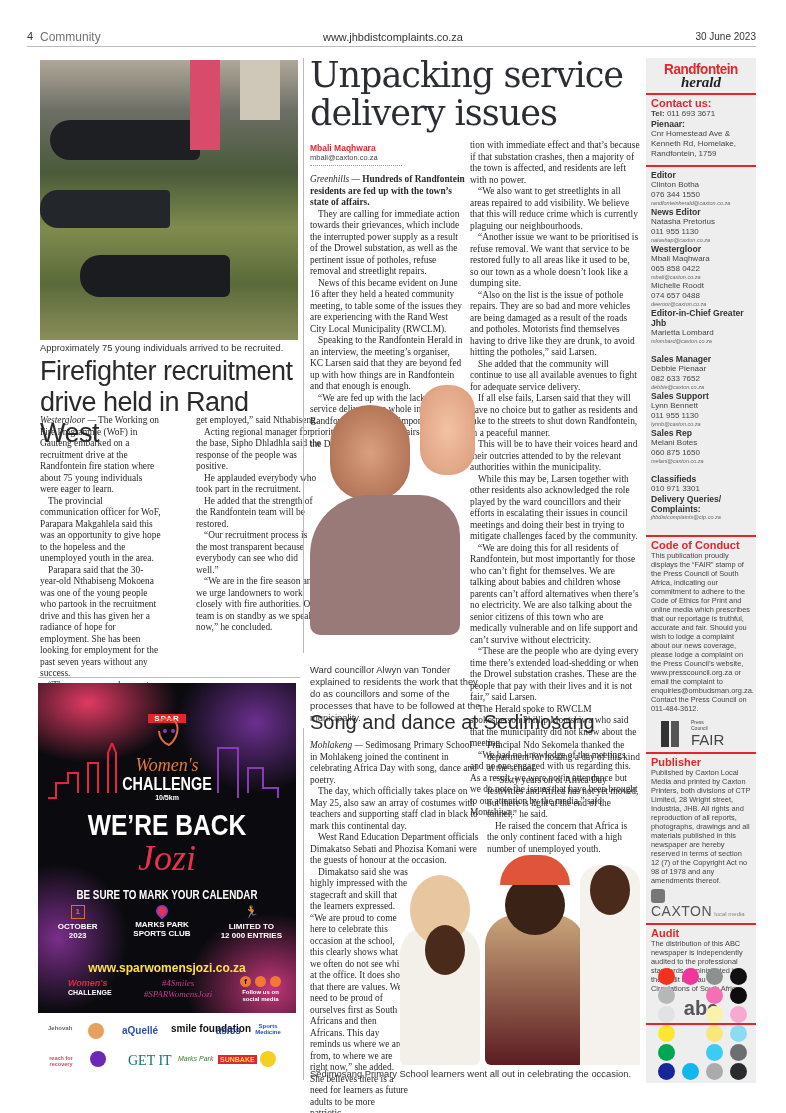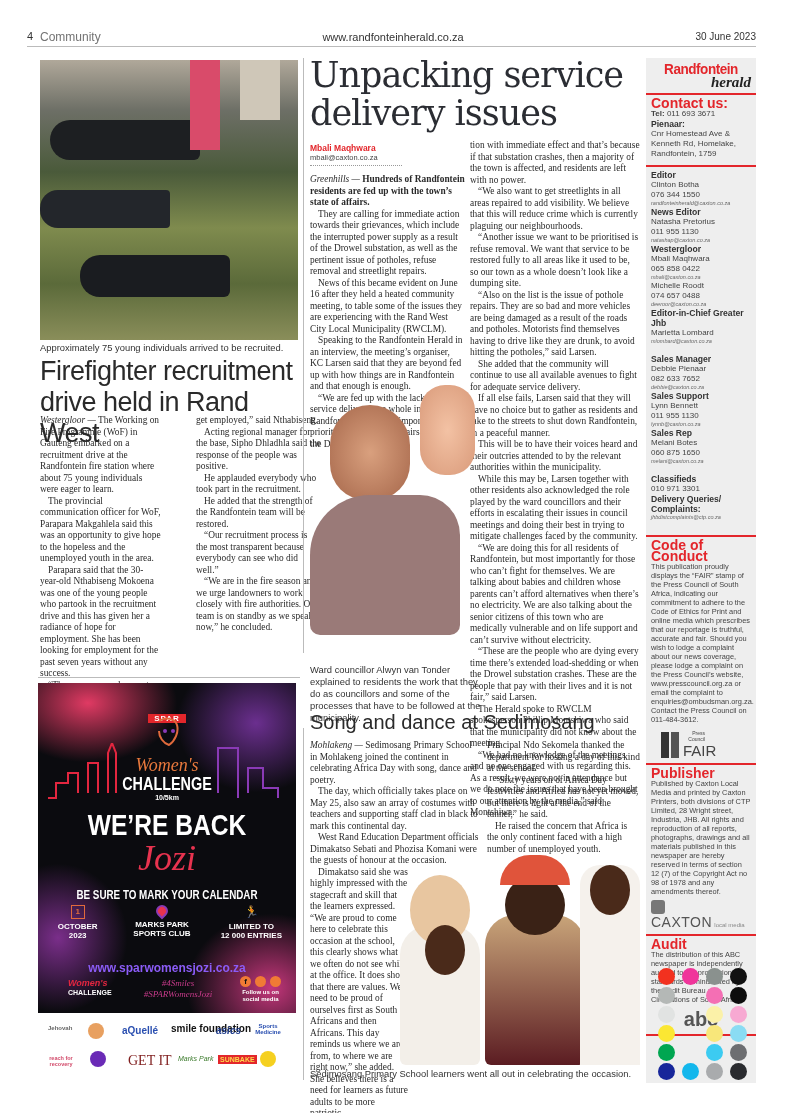--- a/index.html
+++ b/index.html
@@ -17,23 +17,23 @@
 .photo{background:#6a7a50}
 .caption{font:9.4px/12px "Liberation Sans",sans-serif;color:#333}
 .body{font:9.4px/11.5px "Liberation Serif",serif;color:#2a2a2a;text-align:left}
 .body p{text-indent:8px}
 .body p.first{text-indent:0}
 .kicker{font-style:italic;font-weight:normal}
 .vline{border-left:1px solid #bbb}
 
 .side{left:646px;top:58px;width:110px;height:1025px;background:#eeeeee;font:8px/10px "Liberation Sans",sans-serif;color:#444;padding:4px 5px}
 .side .logo1{color:#e3262b;font:bold 15px/14px "Liberation Sans",sans-serif;text-align:center;letter-spacing:-0.5px;transform:scaleX(0.9)}
-.side .logo2{font:italic bold 15px/13px "Liberation Serif",serif;text-align:right;color:#222}
+.side .logo2{font:italic bold 15px/13px "Liberation Serif",serif;text-align:center;color:#222}
 .side .redbar{border-top:2px solid #e3262b;margin:4px -5px 3px}
-.side .rh{color:#e3262b;font-weight:bold;font-size:14px;line-height:11px}
+.side .rh{color:#e3262b;font-weight:bold;font-size:11px;line-height:11px}
 .side .bh{font-weight:bold;color:#333;font-size:8.6px;line-height:10px}
 .side .em{font-size:5.5px;line-height:7px;font-style:italic;color:#666}
 .side .tiny{font-size:7.4px;line-height:9px}
 .swatches{left:658px;top:968px;width:96px;height:112px;display:grid;grid-template-columns:repeat(4,19px);grid-auto-rows:19px;gap:0 5px;row-gap:0}
 .sw{width:17px;height:17px;border-radius:50%}
 
 .ad{left:38px;top:683px;width:258px;height:330px;background:#0b0b0f;overflow:hidden}
 .ad .glow1{position:absolute;left:-40px;top:-40px;width:180px;height:120px;border-radius:50%;background:radial-gradient(#e03a63,transparent 70%)}
 .ad .glow2{position:absolute;right:-40px;top:-30px;width:160px;height:140px;border-radius:50%;background:radial-gradient(#6b2f8f,transparent 70%)}
 .ad .glow3{position:absolute;left:-50px;top:180px;width:140px;height:150px;border-radius:50%;background:radial-gradient(#7a2e8a,transparent 70%)}
@@ -41,21 +41,21 @@
 .ad .txt{position:absolute;left:0;width:258px;text-align:center;color:#fff;font-family:"Liberation Sans",sans-serif}
 .sponsors{left:38px;top:1015px;width:258px;height:70px}
 .spons{position:absolute;font:bold 10px "Liberation Sans",sans-serif;text-align:center}
 </style>
 </head>
 <body>
 
 <div class="abs hdr">
   <span class="pg">4</span>
   <span class="sec">Community</span>
-  <span class="url">www.randfonteinherald.co.za</span>
+  <span class="url">www.jhbdistcomplaints.co.za</span>
   <span class="date" style="right:30px">30 June 2023</span>
   <div class="rule" style="right:30px"></div>
 </div>
 
 <div class="abs photo" style="left:40px;top:60px;width:258px;height:280px;background:linear-gradient(180deg,#b0a89a 0%,#6d6f66 18%,#4a5a3a 40%,#7f8b4e 60%,#5b6a3a 80%,#8a8e5a 100%);">
   <div style="position:absolute;left:10px;top:60px;width:150px;height:40px;background:#1d1f22;border-radius:20px 6px 6px 20px;"></div>
   <div style="position:absolute;left:0;top:130px;width:130px;height:38px;background:#23262b;border-radius:18px 4px 4px 18px;"></div>
   <div style="position:absolute;left:40px;top:195px;width:150px;height:42px;background:#1a1c20;border-radius:20px 6px 6px 20px;"></div>
   <div style="position:absolute;left:150px;top:0;width:30px;height:90px;background:#d94b6a;"></div>
   <div style="position:absolute;left:200px;top:0;width:40px;height:60px;background:#cfc7b8;"></div>
@@ -173,21 +173,21 @@
       <div style="margin:0 auto 3px;width:12px;height:12px;border-radius:50% 50% 50% 0;transform:rotate(-45deg);background:#e8334f;border:2px solid #8a3ab6;"></div>
       <div>MARKS PARK</div>
       <div>SPORTS CLUB</div>
     </div>
     <div style="width:80px">
       <div style="margin:0 auto 3px;width:14px;height:14px;color:#8a3ab6;font-size:12px;line-height:14px;">🏃</div>
       <div>LIMITED TO</div>
       <div>12 000 ENTRIES</div>
     </div>
   </div>
-  <div class="txt" style="top:278px;font:bold 12px 'Liberation Sans',sans-serif;color:#8b5cf6;">www.sparwomensjozi.co.za</div>
+  <div class="txt" style="top:278px;font:bold 12px 'Liberation Sans',sans-serif;color:#fde047;">www.sparwomensjozi.co.za</div>
   <div class="abs" style="left:30px;top:296px;width:48px;font:bold 9px/9px 'Liberation Sans',sans-serif;color:#fff;">
     <div style="color:#e3263f;font-style:italic;">Women's</div>
     <div style="font-size:7px">CHALLENGE</div>
   </div>
   <div class="abs" style="left:90px;top:295px;width:100px;font:italic 9px/11px 'Liberation Serif',serif;color:#c73a8a;text-align:center;">
     <div>#4Smiles</div>
     <div>#SPARWomensJozi</div>
   </div>
   <div class="abs" style="left:195px;top:293px;width:55px;text-align:center;">
     <div style="display:flex;gap:4px;justify-content:center;">
@@ -200,21 +200,21 @@
 </div>
 <div class="abs sponsors">
   <span class="spons" style="left:10px;top:10px;font-size:6px;color:#666">Jehovah</span>
   <span class="spons" style="left:50px;top:8px;width:16px;height:16px;border-radius:50%;background:#e8a060;color:transparent;">Crest</span>
   <span class="spons" style="left:84px;top:10px;color:#2a4fb0">aQuellé</span>
   <span class="spons" style="left:133px;top:8px;color:#111">smile foundation</span>
   <span class="spons" style="left:178px;top:10px;color:#1d3a8a;font-style:italic">asics</span>
   <span class="spons" style="left:210px;top:8px;font-size:6px;color:#2a4fb0;width:40px">Sports Medicine</span>
   <span class="spons" style="left:8px;top:40px;font-size:5.5px;color:#d24a6a;width:30px">reach for recovery</span>
   <span class="spons" style="left:52px;top:36px;width:16px;height:16px;border-radius:50%;background:#6a2ab6;color:transparent">Streamline</span>
-  <span class="spons" style="left:90px;top:38px;font:14px 'Liberation Serif',serif;color:#7f1d1d">GET IT</span>
+  <span class="spons" style="left:90px;top:38px;font:14px 'Liberation Serif',serif;color:#0f766e">GET IT</span>
   <span class="spons" style="left:140px;top:40px;font:italic 7px 'Liberation Sans',sans-serif;color:#3a7a2a">Marks Park</span>
   <span class="spons" style="left:180px;top:40px;font-size:7px;background:#e3262b;color:#fcd84a;padding:1px 2px">SUNBAKE</span>
   <span class="spons" style="left:222px;top:36px;width:16px;height:16px;border-radius:50%;background:#f5d020;color:transparent">Hope</span>
 </div>
 
 <div class="abs side">
   <div class="logo1">Randfontein</div>
   <div class="logo2">herald</div>
   <div class="redbar"></div>
   <div class="rh">Contact us:</div>
@@ -271,21 +271,21 @@
       <div class="em">melani@caxton.co.za</div>
     </div>
   <div style="height:9px"></div>
   <div class="bh">Classifieds</div>
   <div>010 971 3301</div>
   <div class="bh">Delivery Queries/ Complaints:</div>
   <div class="em">jhbdistcomplaints@ctp.co.za</div>
   <div class="redbar" style="margin-top:14px"></div>
   <div class="rh">Code of Conduct</div>
   <div class="tiny">This publication proudly displays the “FAIR” stamp of the Press Council of South Africa, indicating our commitment to adhere to the Code of Ethics for Print and online media which prescribes that our reportage is truthful, accurate and fair. Should you wish to lodge a complaint about our news coverage, please lodge a complaint on the Press Council’s website, www.presscouncil.org.za or email the complaint to enquiries@ombudsman.org.za. Contact the Press Council on 011-484-3612.</div>
-  <div style="display:flex;align-items:center;gap:4px;margin:6px 0 4px 10px;text-align:right;">
+  <div style="display:flex;align-items:center;gap:12px;margin:6px 0 4px 10px;">
     <div style="width:18px;height:26px;background:linear-gradient(90deg,#333 45%,transparent 45%,transparent 55%,#555 55%);"></div>
     <div>
         <div style="font-size:5px;line-height:6px;width:22px">Press Council</div>
         <div style="font:15px 'Liberation Sans',sans-serif;">FAIR</div>
       </div>
   </div>
   <div class="redbar"></div>
   <div class="rh">Publisher</div>
   <div class="tiny">Published by Caxton Local Media and printed by Caxton Printers, both divisions of CTP Limited, 28 Wright street, Industria, JHB. All rights and reproduction of all reports, photographs, drawings and all materials published in this newspaper are hereby reserved in terms of section 12 (7) of the Copyright Act no 98 of 1978 and any amendments thereof.</div>
   <div style="margin-top:4px;">

